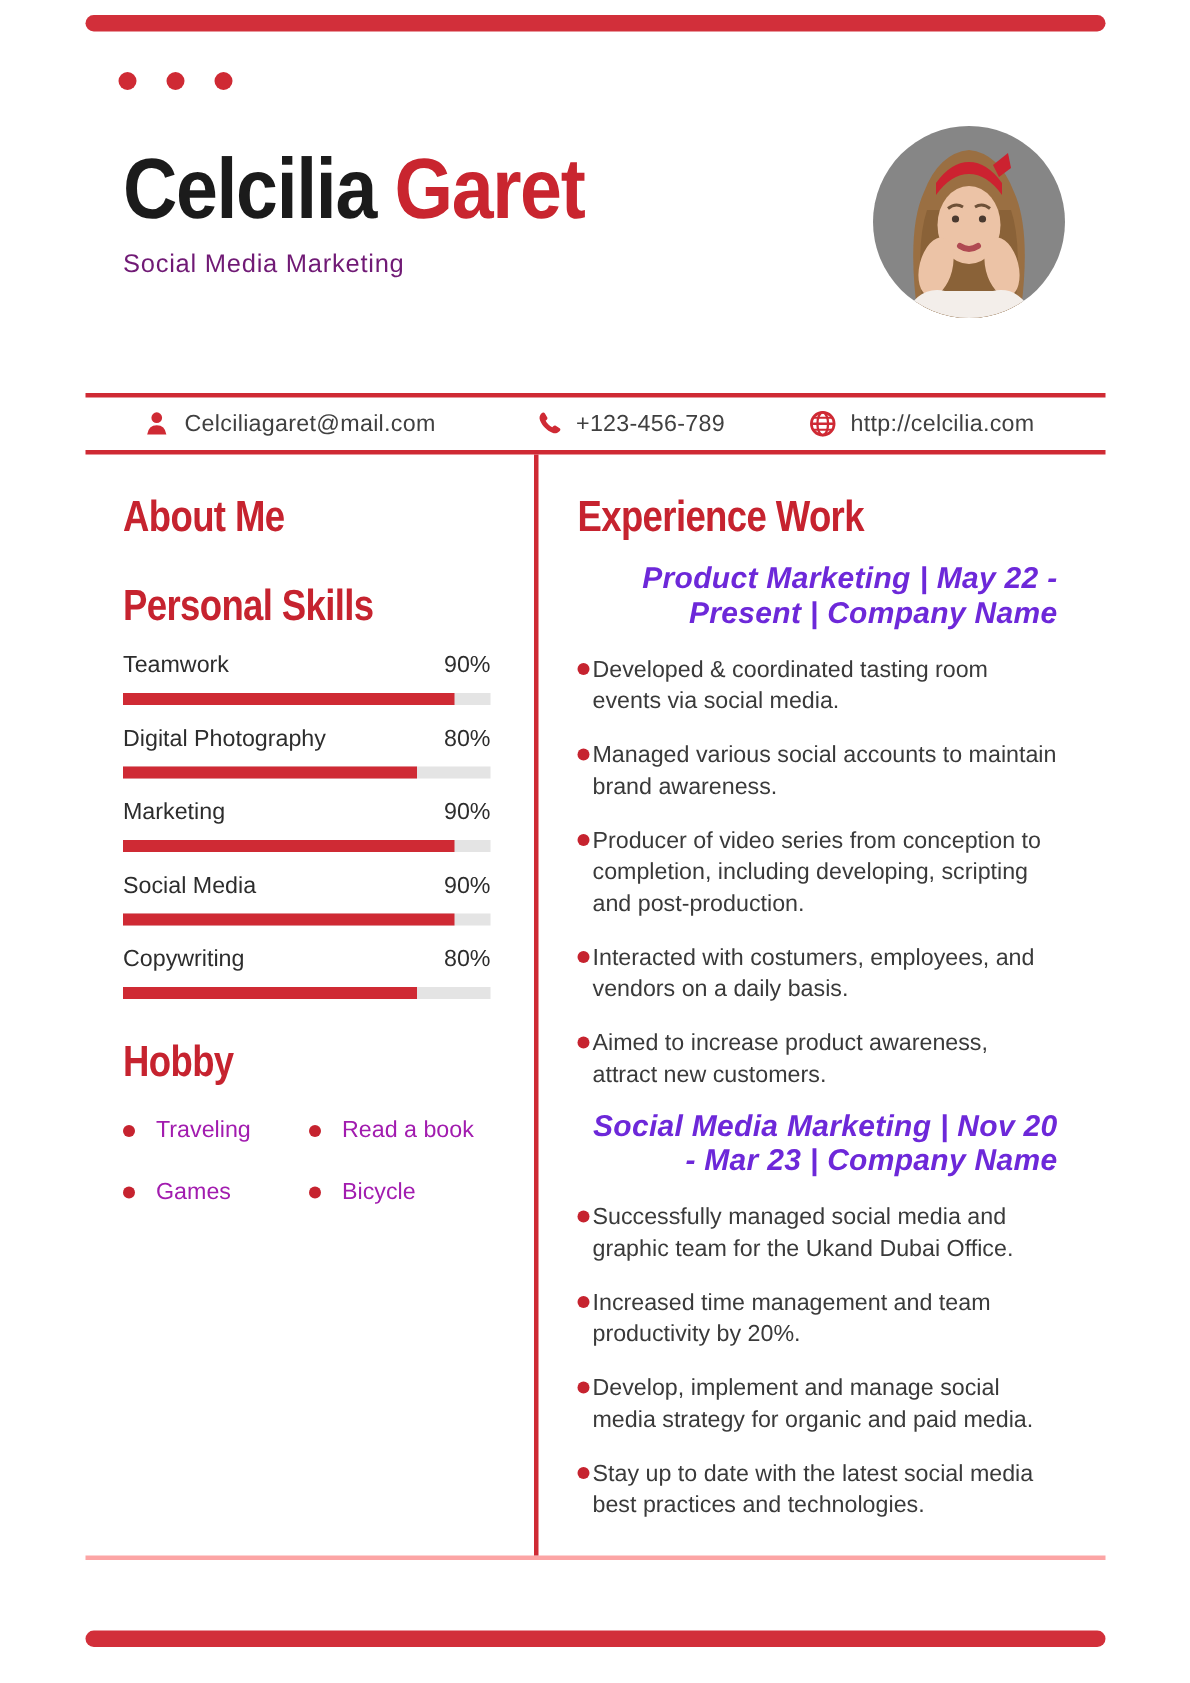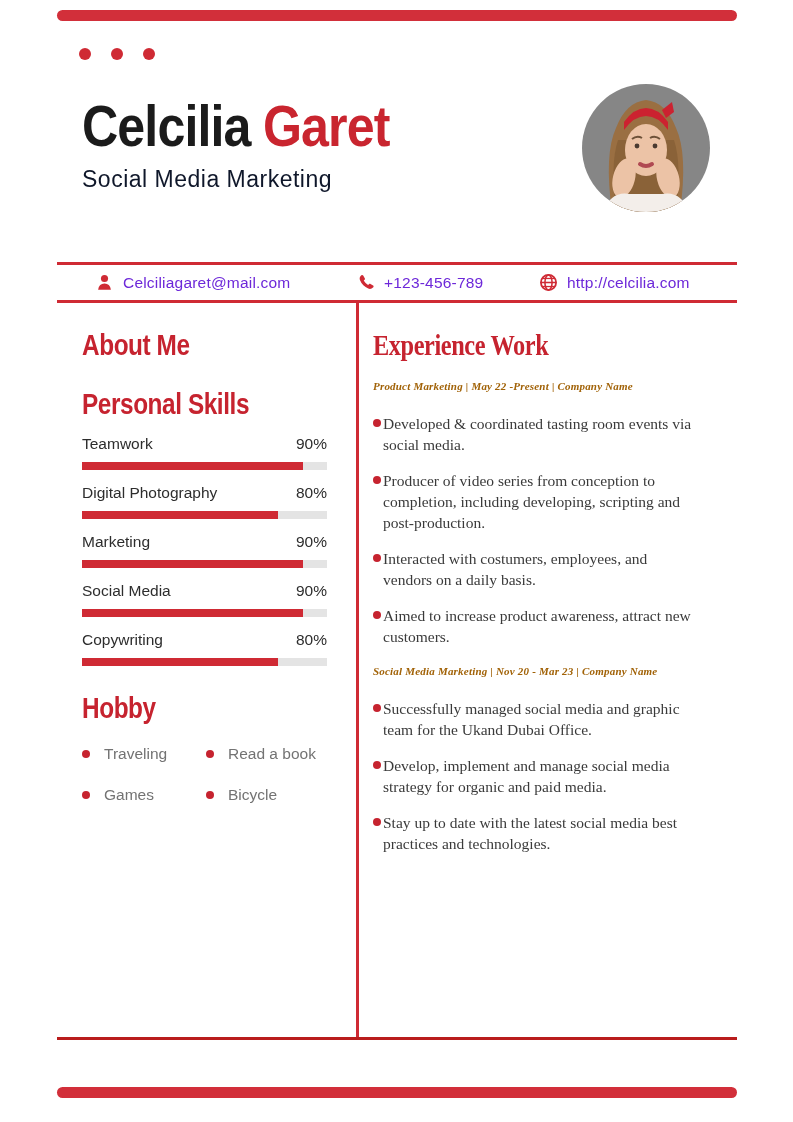--- a/index.html
+++ b/index.html
@@ -25,43 +25,43 @@
   .dots i { width: 12px; height: 12px; border-radius: 50%; background: #cf2a34; display: block; }
 
   
   .header-left { position: absolute; left: 82px; top: 94px; }
   h1.name {
     font-size: 57px; font-weight: bold; letter-spacing: -1px;
     color: #1b1b1b; white-space: nowrap; line-height: 1.15;
     transform: scaleX(0.88); transform-origin: 0 0;
   }
   h1.name .lastname { color: #c9252f; margin-left: 14px; }
-  .subtitle { margin-top: 6px; font-size: 23px; color: #0f172a; letter-spacing: 0.5px; }
+  .subtitle { margin-top: 6px; font-size: 17px; color: #701a75; letter-spacing: 0.5px; }
 
   .photo-wrap { position: absolute; left: 582px; top: 84px; width: 128px; height: 128px; }
 
   
   .contact-bar {
     position: absolute; left: 57px; top: 262px; width: 680px; height: 41px;
     border-top: 3px solid #cf2a34; border-bottom: 3px solid #cf2a34;
   }
   .contact-item { position: absolute; top: 0; height: 100%; display: flex; align-items: center; gap: 9px; }
   .contact-item.email { left: 38px; }
   .contact-item.phone { left: 300px; }
   .contact-item.website { left: 482px; }
-  .contact-item span { font-size: 15.5px; color: #6d28d9; letter-spacing: 0.2px; }
+  .contact-item span { font-size: 15.5px; color: #404040; letter-spacing: 0.2px; }
 
   
   .main {
     position: absolute; left: 57px; top: 303px; width: 680px; height: 737px;
-    border-bottom: 3px solid #b91c1c;
+    border-bottom: 3px solid #fca5a5;
   }
   .v-divider { position: absolute; left: 299px; top: 0; bottom: 0; width: 3px; background: #cf2a34; }
   .col-left { position: absolute; left: 25px; top: 0; width: 250px; }
-  .col-right { position: absolute; left: 316px; top: 0; width: 330px; font-family: Liberation Serif, serif; }
+  .col-right { position: absolute; left: 328px; top: 0; width: 330px; }
 
   h2.section {
     font-size: 29px; font-weight: bold; color: #c6232f;
     letter-spacing: -0.5px; white-space: nowrap; line-height: 1.1;
     transform: scaleX(0.84); transform-origin: 0 0;
   }
   .col-left h2.section, .col-right h2.section { margin-top: 27px; }
 
   .about-text { margin-top: 13px; font-size: 15.5px; line-height: 20.6px; color: #3a3a3a; }
 
@@ -71,27 +71,27 @@
   .skill-head { display: flex; justify-content: space-between; align-items: baseline; width: 245px; }
   .skill-label { font-size: 15.5px; color: #2d2d2d; }
   .skill-pct { font-size: 15.5px; color: #2d2d2d; }
   .skill-track { margin-top: 9px; width: 245px; height: 8px; background: #e4e4e4; }
   .skill-fill { height: 100%; background: #cf2a34; }
 
   
   .hobby-grid { margin-top: 20px; display: grid; grid-template-columns: 124px auto; row-gap: 23px; }
   .hobby-item { display: flex; align-items: center; gap: 14px; }
   .hobby-item i { width: 8px; height: 8px; border-radius: 50%; background: #c6232f; flex: 0 0 auto; }
-  .hobby-item span { font-size: 15.5px; color: #737373; }
+  .hobby-item span { font-size: 15.5px; color: #a21caf; }
 
   
   .job-title {
-    font-size: 11px; font-style: italic; font-weight: bold;
-    color: #a16207; line-height: 23px; letter-spacing: 0.2px;
-    margin-top: 13px; max-width: 320px;
+    font-size: 20px; font-style: italic; font-weight: bold;
+    color: #6d28d9; line-height: 23px; letter-spacing: 0.2px;
+    margin-top: 13px; max-width: 320px; text-align: right;
   }
   .job:nth-of-type(2) .job-title { margin-top: 13px; }
   .bullets { margin-top: 5px; }
   .bullet { display: flex; gap: 2px; margin-top: 15px; }
   .bullet i { width: 8px; height: 8px; border-radius: 50%; background: #c6232f; flex: 0 0 auto; margin-top: 6px; }
   .bullet p { font-size: 15.5px; line-height: 21px; color: #3a3a3a; max-width: 310px; }
 </style>
 </head>
 <body>
 
@@ -244,20 +244,24 @@
       <div id="jobs">
           <div class="job">
     <div class="job-title">Product Marketing | May 22 -Present | Company Name</div>
     <div class="bullets">
               <div class="bullet">
     <i></i>
     <p>Developed &amp; coordinated tasting room events via social media.</p>
   </div>
               <div class="bullet">
     <i></i>
+    <p>Managed various social accounts to maintain brand awareness.</p>
+  </div>
+              <div class="bullet">
+    <i></i>
     <p>Producer of video series from conception to completion, including developing, scripting and post-production.</p>
   </div>
               <div class="bullet">
     <i></i>
     <p>Interacted with costumers, employees, and vendors on a daily basis.</p>
   </div>
               <div class="bullet">
     <i></i>
     <p>Aimed to increase product awareness, attract new customers.</p>
   </div>
@@ -265,20 +269,24 @@
   </div>
           <div class="job">
     <div class="job-title">Social Media Marketing | Nov 20 - Mar 23 | Company Name</div>
     <div class="bullets">
               <div class="bullet">
     <i></i>
     <p>Successfully managed social media and graphic team for the Ukand Dubai Office.</p>
   </div>
               <div class="bullet">
     <i></i>
+    <p>Increased time management and team productivity by 20%.</p>
+  </div>
+              <div class="bullet">
+    <i></i>
     <p>Develop, implement and manage social media strategy for organic and paid media.</p>
   </div>
               <div class="bullet">
     <i></i>
     <p>Stay up to date with the latest social media best practices and technologies.</p>
   </div>
             </div>
   </div>
         </div>
     </div>

